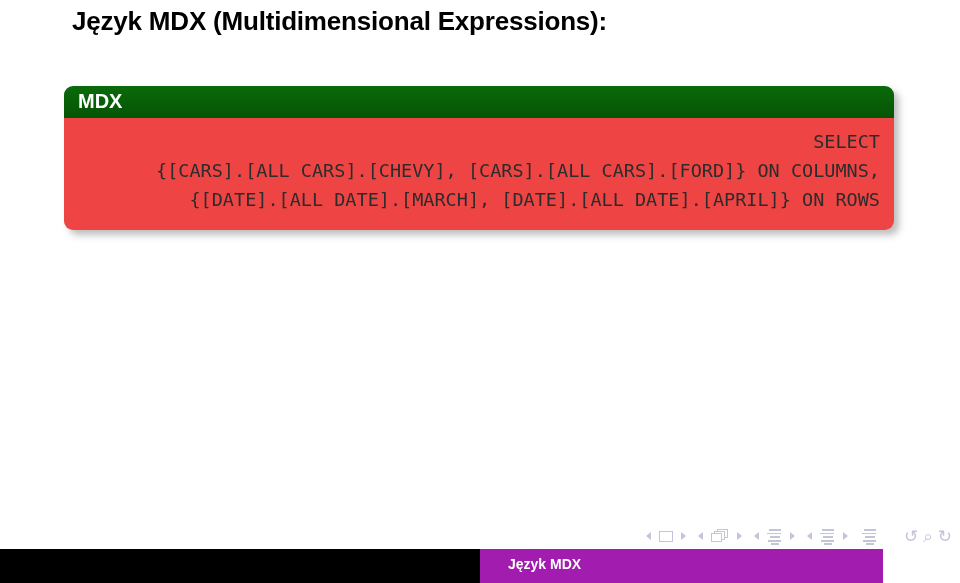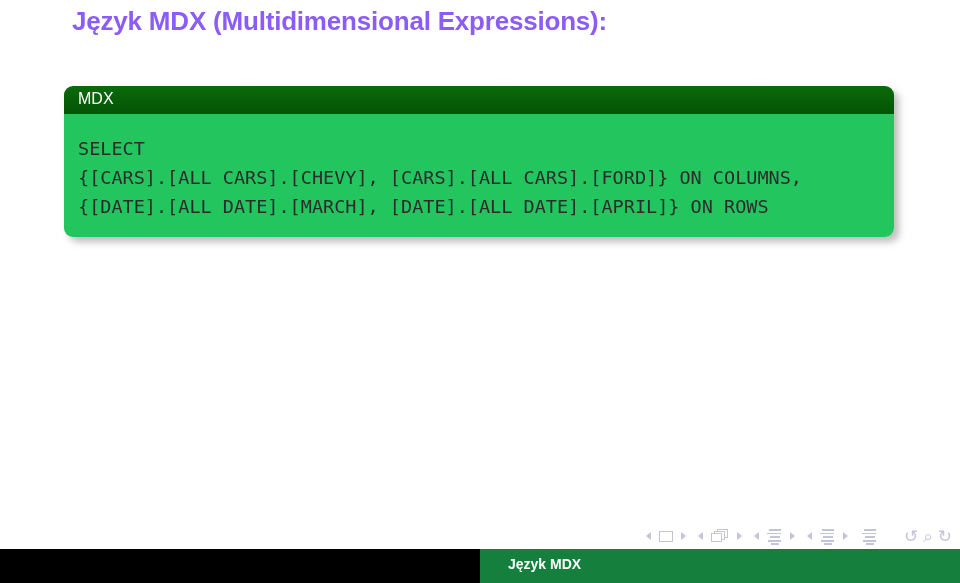--- a/index.html
+++ b/index.html
@@ -15,50 +15,51 @@
     position: relative;
   }
 
   
   #slide-title {
     position: absolute;
     left: 72px;
     top: 6px;
     font-size: 26px;
     font-weight: bold;
-    color: #8b5cf6;
+    color: #000000;
     letter-spacing: -0.2px;
     white-space: nowrap;
     font-family: "Liberation Sans", sans-serif;
   }
 
   
   #code-block {
     position: absolute;
     left: 64px;
     top: 86px;
     width: 830px;
     border-radius: 9px 9px 9px 9px;
     box-shadow: 5px 5px 7px rgba(110,110,110,0.45);
     overflow: hidden;
     background: #e3ebe4;
   }
   #code-block-header {
     background: #065c06;
     background: linear-gradient(to bottom, #0a6a0a 0%, #055405 100%);
     color: #ffffff;
-    font-size: 16px;
-    font-weight: normal;
+    font-size: 20px;
+    font-weight: bold;
     padding: 4px 9px 6px 14px;
     line-height: 1.1;
     font-family: "Liberation Sans", sans-serif;
   }
   #code-block-body {
-    background: #22c55e;
-    padding: 20px 14px 16px 14px;
+    background: #ef4444;
+    padding: 9px 14px 16px 14px;
+    text-align: right;
   }
   .code-line {
     font-family: "DejaVu Sans Mono", "Liberation Mono", monospace;
     font-size: 18.5px;
     line-height: 29px;
     color: #2c2c2c;
     white-space: pre-wrap;
     word-break: break-word;
     letter-spacing: 0px;
   }
@@ -164,23 +165,23 @@
     width: 960px;
     height: 34px;
     display: flex;
   }
   #footer-left {
     width: 480px;
     height: 100%;
     background: #000000;
   }
   #footer-right {
-    width: 480px;
+    width: 403px;
     height: 100%;
-    background: #15803d;
+    background: #a21caf;
     position: relative;
   }
   #footer-text {
     position: absolute;
     left: 28px;
     top: 7px;
     color: #ffffff;
     font-size: 14px;
     font-weight: bold;
     font-family: "Liberation Sans", sans-serif;

